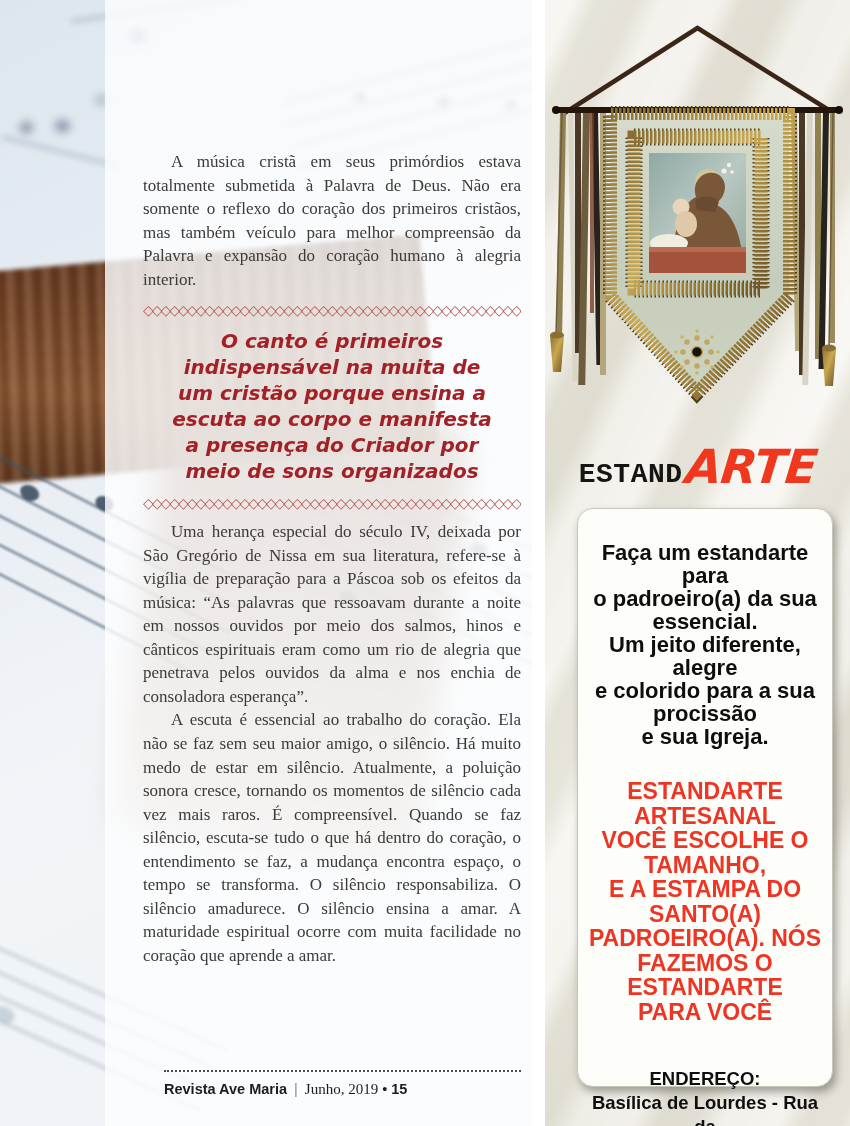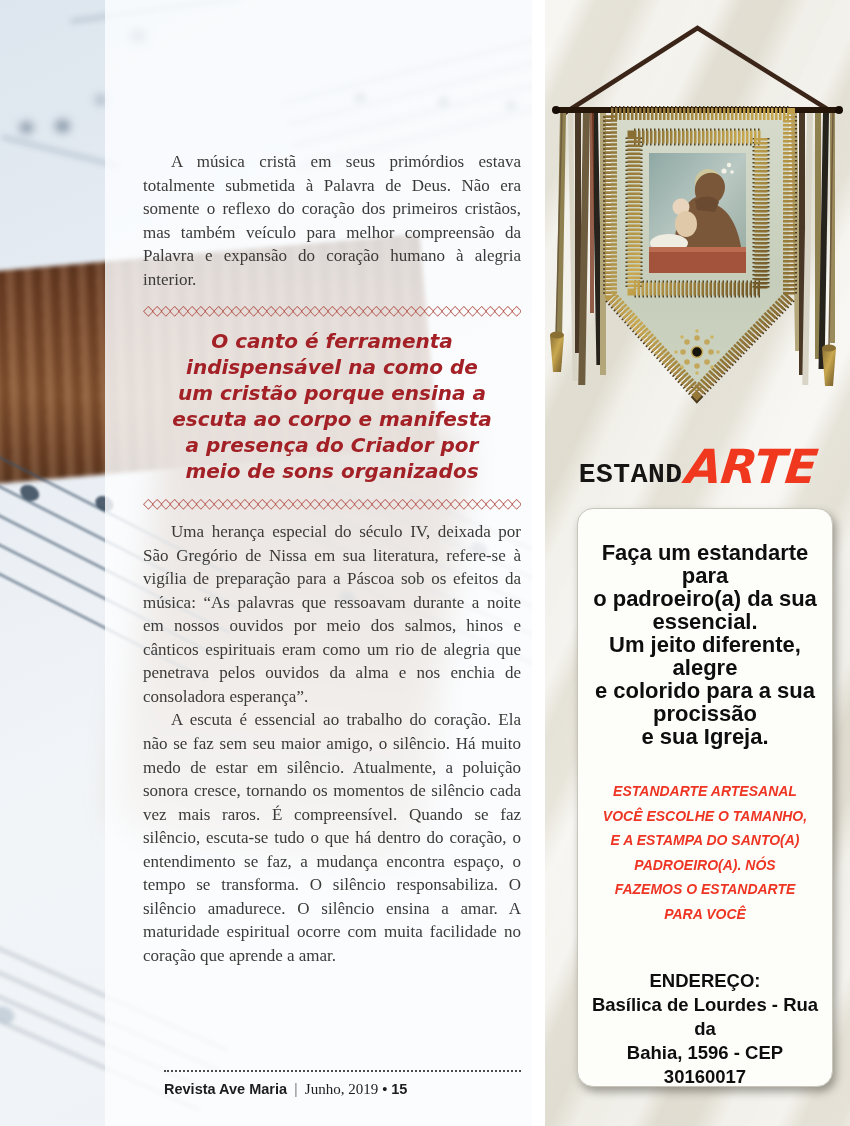--- a/index.html
+++ b/index.html
@@ -62,21 +62,21 @@
   .ad-logo .black{font-family:Liberation Mono, monospace;font-weight:bold;font-size:28px;
       letter-spacing:.5px;color:#171513;vertical-align:baseline;}
   .ad-logo .red{display:inline-block;font-family:"DejaVu Sans",sans-serif;font-weight:bold;
       font-style:italic;font-size:47px;color:#f0381f;transform:skewX(-6deg) translateY(1px);
       margin-left:3px;letter-spacing:-1px;}
   .ad-card{position:absolute;left:32px;top:508px;width:242px;height:545px;
       background:#fdfdfa;border:1px solid #c8c6bb;border-radius:16px;
       box-shadow:3px 5px 9px rgba(60,58,48,.45);padding:32px 6px 0 6px;text-align:center;
       font-family:"Liberation Sans",sans-serif;font-weight:bold;}
   .ad-intro{font-size:22px;line-height:23px;color:#0e0e0e;}
-  .ad-highlight{margin-top:31px;font-size:14px;line-height:24.5px;color:#ee3524;font-style:italic;}
+  .ad-highlight{margin-top:31px;font-size:23px;line-height:24.5px;color:#ee3524;}
   .ad-contact{margin-top:43px;font-size:18.5px;line-height:24px;color:#0e0e0e;}
 </style>
 </head>
 <body>
 
 <div class="page">
 
   <div class="left-page">
     <div class="photo">
       <div class="photo-base"></div>
@@ -132,22 +132,22 @@
     </div>
 
     <div class="text-overlay"></div>
 
     <div class="article">
       <p>A música cristã em seus primórdios estava totalmente submetida à Palavra de Deus. Não era somente o reflexo do coração dos primeiros cristãos, mas também veículo para melhor compreensão da Palavra e expansão do coração humano à alegria interior.</p>
 
       <div class="divider">◇◇◇◇◇◇◇◇◇◇◇◇◇◇◇◇◇◇◇◇◇◇◇◇◇◇◇◇◇◇◇◇◇◇◇◇◇◇◇◇◇◇◇◇◇◇◇◇</div>
 
       <div class="pull-quote">
-        <div>O canto é ferramenta</div>
-        <div>indispensável na como de</div>
+        <div>O canto é primeiros</div>
+        <div>indispensável na muita de</div>
         <div>um cristão porque ensina a</div>
         <div>escuta ao corpo e manifesta</div>
         <div>a presença do Criador por</div>
         <div>meio de sons organizados</div>
       </div>
 
       <div class="divider">◇◇◇◇◇◇◇◇◇◇◇◇◇◇◇◇◇◇◇◇◇◇◇◇◇◇◇◇◇◇◇◇◇◇◇◇◇◇◇◇◇◇◇◇◇◇◇◇</div>
 
       <p>Uma herança especial do século IV, deixada por São Gregório de Nissa em sua literatura, refere-se à vigília de preparação para a Páscoa sob os efeitos da música: “As palavras que ressoavam durante a noite em nossos ouvidos por meio dos salmos, hinos e cânticos espirituais eram como um rio de alegria que penetrava pelos ouvidos da alma e nos enchia de consoladora esperança”.</p>
       <p>A escuta é essencial ao trabalho do coração. Ela não se faz sem seu maior amigo, o silêncio. Há muito medo de estar em silêncio. Atualmente, a poluição sonora cresce, tornando os momentos de silêncio cada vez mais raros. É compreensível. Quando se faz silêncio, escuta-se tudo o que há dentro do coração, o entendimento se faz, a mudança encontra espaço, o tempo se transforma. O silêncio responsabiliza. O silêncio amadurece. O silêncio ensina a amar. A maturidade espiritual ocorre com muita facilidade no coração que aprende a amar.</p>

